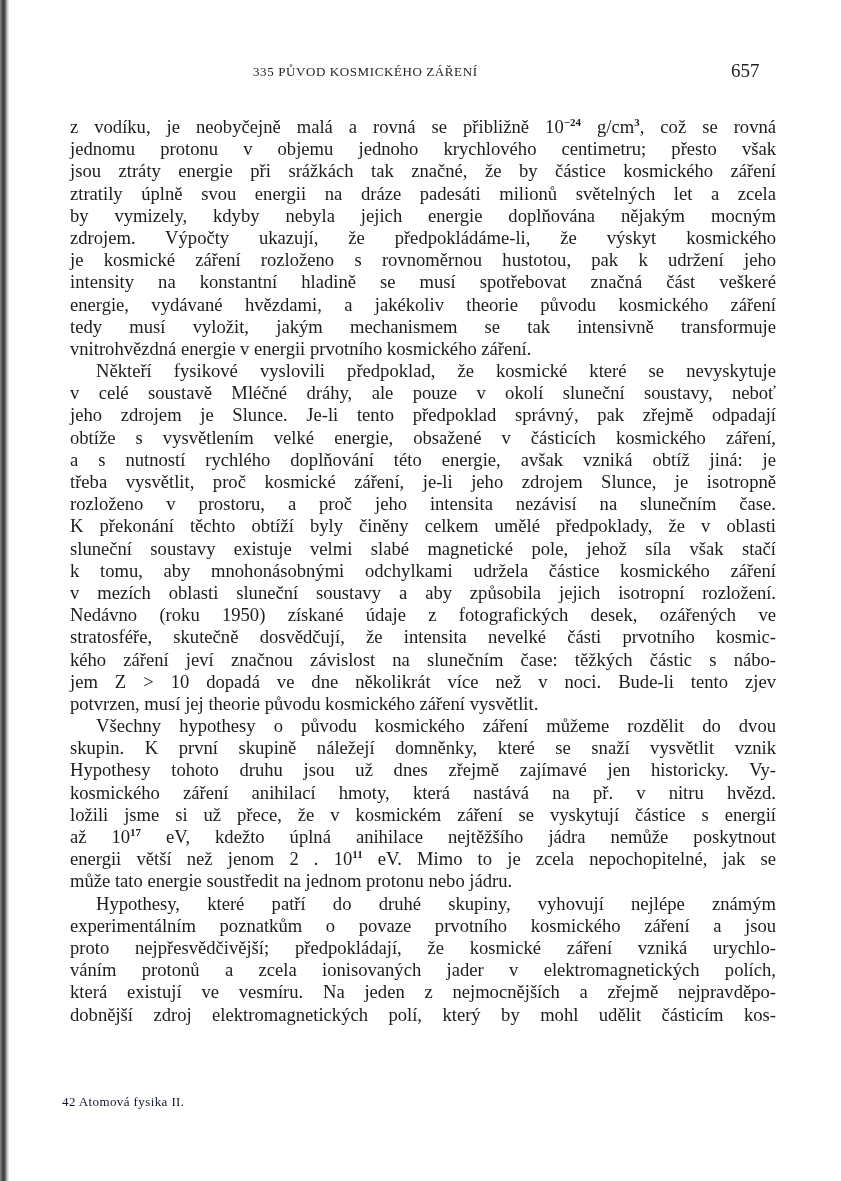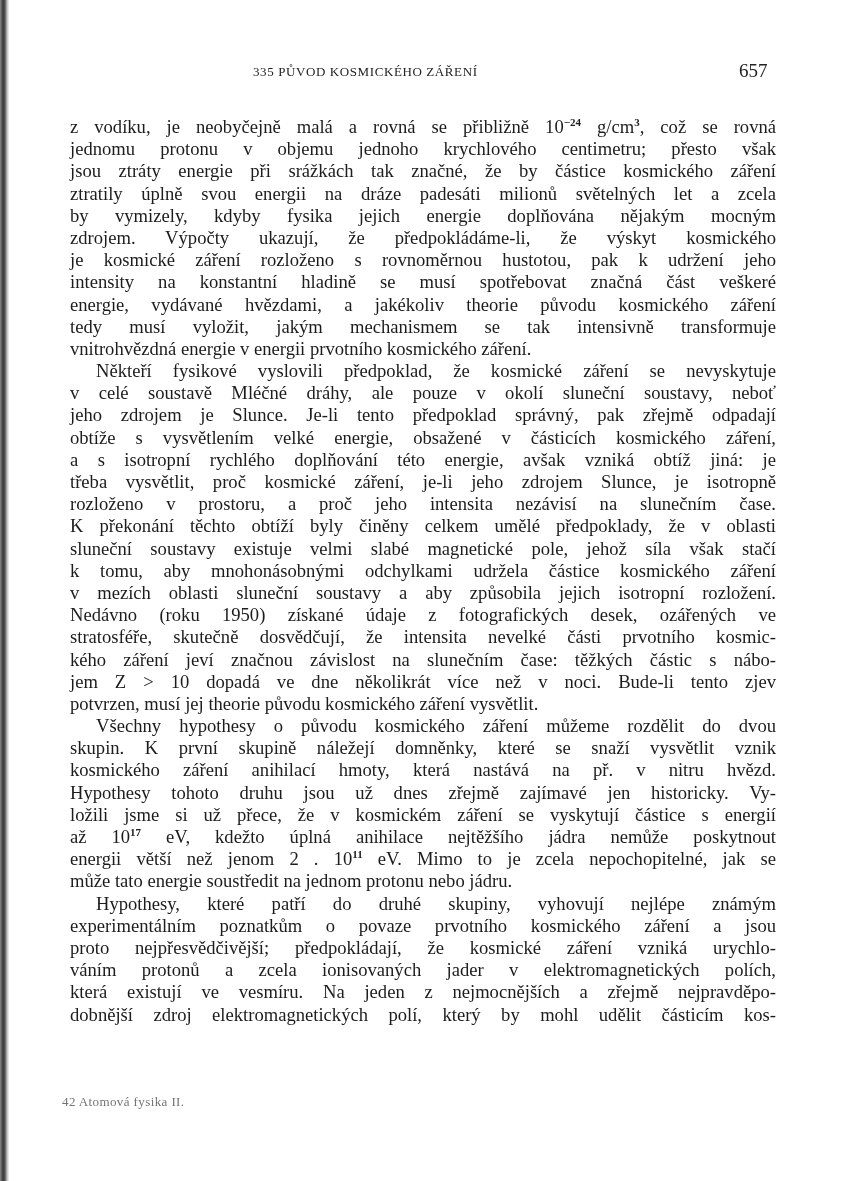--- a/index.html
+++ b/index.html
@@ -32,21 +32,20 @@
       letter-spacing: 0.6px;
       color: #222;
     }
     .page-number {
       position: absolute;
       top: 60px;
       left: 731px;
       font-family: "Liberation Serif", serif;
       font-size: 19px;
       color: #222;
-      margin-left: 8px;
     }
     .body-text {
       position: absolute;
       top: 116px;
       left: 62px;
       width: 706px;
       margin-left: 8px;
     }
     .line {
       font-family: "Liberation Serif", serif;
@@ -70,68 +69,68 @@
       vertical-align: 7px;
       font-weight: bold;
     }
     .footer-signature {
       position: absolute;
       top: 1094px;
       left: 62px;
       font-family: "Liberation Serif", serif;
       font-size: 13px;
       letter-spacing: 0.4px;
-      color: #737373;
+      color: #0f172a;
     }
   </style>
 </head>
 <body>
 
 <div class="binding-edge"></div>
 
 <div class="running-head">335 PŮVOD KOSMICKÉHO ZÁŘENÍ</div>
 <div class="page-number">657</div>
 
 <div class="body-text" id="body-text">
     <div>
       <div class="line"><span>z vodíku, je neobyčejně malá a rovná se přibližně 10</span><sup>−24</sup><span> g/cm</span><sup>3</sup><span>, což se rovná</span></div>
       <div class="line"><span>jednomu protonu v objemu jednoho krychlového centimetru; přesto však</span></div>
       <div class="line"><span>jsou ztráty energie při srážkách tak značné, že by částice kosmického záření</span></div>
       <div class="line"><span>ztratily úplně svou energii na dráze padesáti milionů světelných let a zcela</span></div>
-      <div class="line"><span>by vymizely, kdyby fysika jejich energie doplňována nějakým mocným</span></div>
+      <div class="line"><span>by vymizely, kdyby nebyla jejich energie doplňována nějakým mocným</span></div>
       <div class="line"><span>zdrojem. Výpočty ukazují, že předpokládáme-li, že výskyt kosmického</span></div>
       <div class="line"><span>je kosmické záření rozloženo s rovnoměrnou hustotou, pak k udržení jeho</span></div>
       <div class="line"><span>intensity na konstantní hladině se musí spotřebovat značná část veškeré</span></div>
       <div class="line"><span>energie, vydávané hvězdami, a jakékoliv theorie původu kosmického záření</span></div>
       <div class="line"><span>tedy musí vyložit, jakým mechanismem se tak intensivně transformuje</span></div>
       <div class="line last"><span>vnitrohvězdná energie v energii prvotního kosmického záření.</span></div>
     </div>
     <div>
-      <div class="line indent"><span>Někteří fysikové vyslovili předpoklad, že kosmické záření se nevyskytuje</span></div>
+      <div class="line indent"><span>Někteří fysikové vyslovili předpoklad, že kosmické které se nevyskytuje</span></div>
       <div class="line"><span>v celé soustavě Mléčné dráhy, ale pouze v okolí sluneční soustavy, neboť</span></div>
       <div class="line"><span>jeho zdrojem je Slunce. Je-li tento předpoklad správný, pak zřejmě odpadají</span></div>
       <div class="line"><span>obtíže s vysvětlením velké energie, obsažené v částicích kosmického záření,</span></div>
-      <div class="line"><span>a s isotropní rychlého doplňování této energie, avšak vzniká obtíž jiná: je</span></div>
+      <div class="line"><span>a s nutností rychlého doplňování této energie, avšak vzniká obtíž jiná: je</span></div>
       <div class="line"><span>třeba vysvětlit, proč kosmické záření, je-li jeho zdrojem Slunce, je isotropně</span></div>
       <div class="line"><span>rozloženo v prostoru, a proč jeho intensita nezávisí na slunečním čase.</span></div>
       <div class="line"><span>K překonání těchto obtíží byly činěny celkem umělé předpoklady, že v oblasti</span></div>
       <div class="line"><span>sluneční soustavy existuje velmi slabé magnetické pole, jehož síla však stačí</span></div>
       <div class="line"><span>k tomu, aby mnohonásobnými odchylkami udržela částice kosmického záření</span></div>
       <div class="line"><span>v mezích oblasti sluneční soustavy a aby způsobila jejich isotropní rozložení.</span></div>
       <div class="line"><span>Nedávno (roku 1950) získané údaje z fotografických desek, ozářených ve</span></div>
       <div class="line"><span>stratosféře, skutečně dosvědčují, že intensita nevelké části prvotního kosmic-</span></div>
       <div class="line"><span>kého záření jeví značnou závislost na slunečním čase: těžkých částic s nábo-</span></div>
       <div class="line"><span>jem Z &gt; 10 dopadá ve dne několikrát více než v noci. Bude-li tento zjev</span></div>
       <div class="line last"><span>potvrzen, musí jej theorie původu kosmického záření vysvětlit.</span></div>
     </div>
     <div>
       <div class="line indent"><span>Všechny hypothesy o původu kosmického záření můžeme rozdělit do dvou</span></div>
       <div class="line"><span>skupin. K první skupině náležejí domněnky, které se snaží vysvětlit vznik</span></div>
+      <div class="line"><span>Hypothesy tohoto druhu jsou už dnes zřejmě zajímavé jen historicky. Vy-</span></div>
       <div class="line"><span>kosmického záření anihilací hmoty, která nastává na př. v nitru hvězd.</span></div>
-      <div class="line"><span>Hypothesy tohoto druhu jsou už dnes zřejmě zajímavé jen historicky. Vy-</span></div>
       <div class="line"><span>ložili jsme si už přece, že v kosmickém záření se vyskytují částice s energií</span></div>
       <div class="line"><span>až 10</span><sup>17</sup><span> eV, kdežto úplná anihilace nejtěžšího jádra nemůže poskytnout</span></div>
       <div class="line"><span>energii větší než jenom 2 . 10</span><sup>11</sup><span> eV. Mimo to je zcela nepochopitelné, jak se</span></div>
       <div class="line last"><span>může tato energie soustředit na jednom protonu nebo jádru.</span></div>
     </div>
     <div>
       <div class="line indent"><span>Hypothesy, které patří do druhé skupiny, vyhovují nejlépe známým</span></div>
       <div class="line"><span>experimentálním poznatkům o povaze prvotního kosmického záření a jsou</span></div>
       <div class="line"><span>proto nejpřesvědčivější; předpokládají, že kosmické záření vzniká urychlo-</span></div>
       <div class="line"><span>váním protonů a zcela ionisovaných jader v elektromagnetických polích,</span></div>

